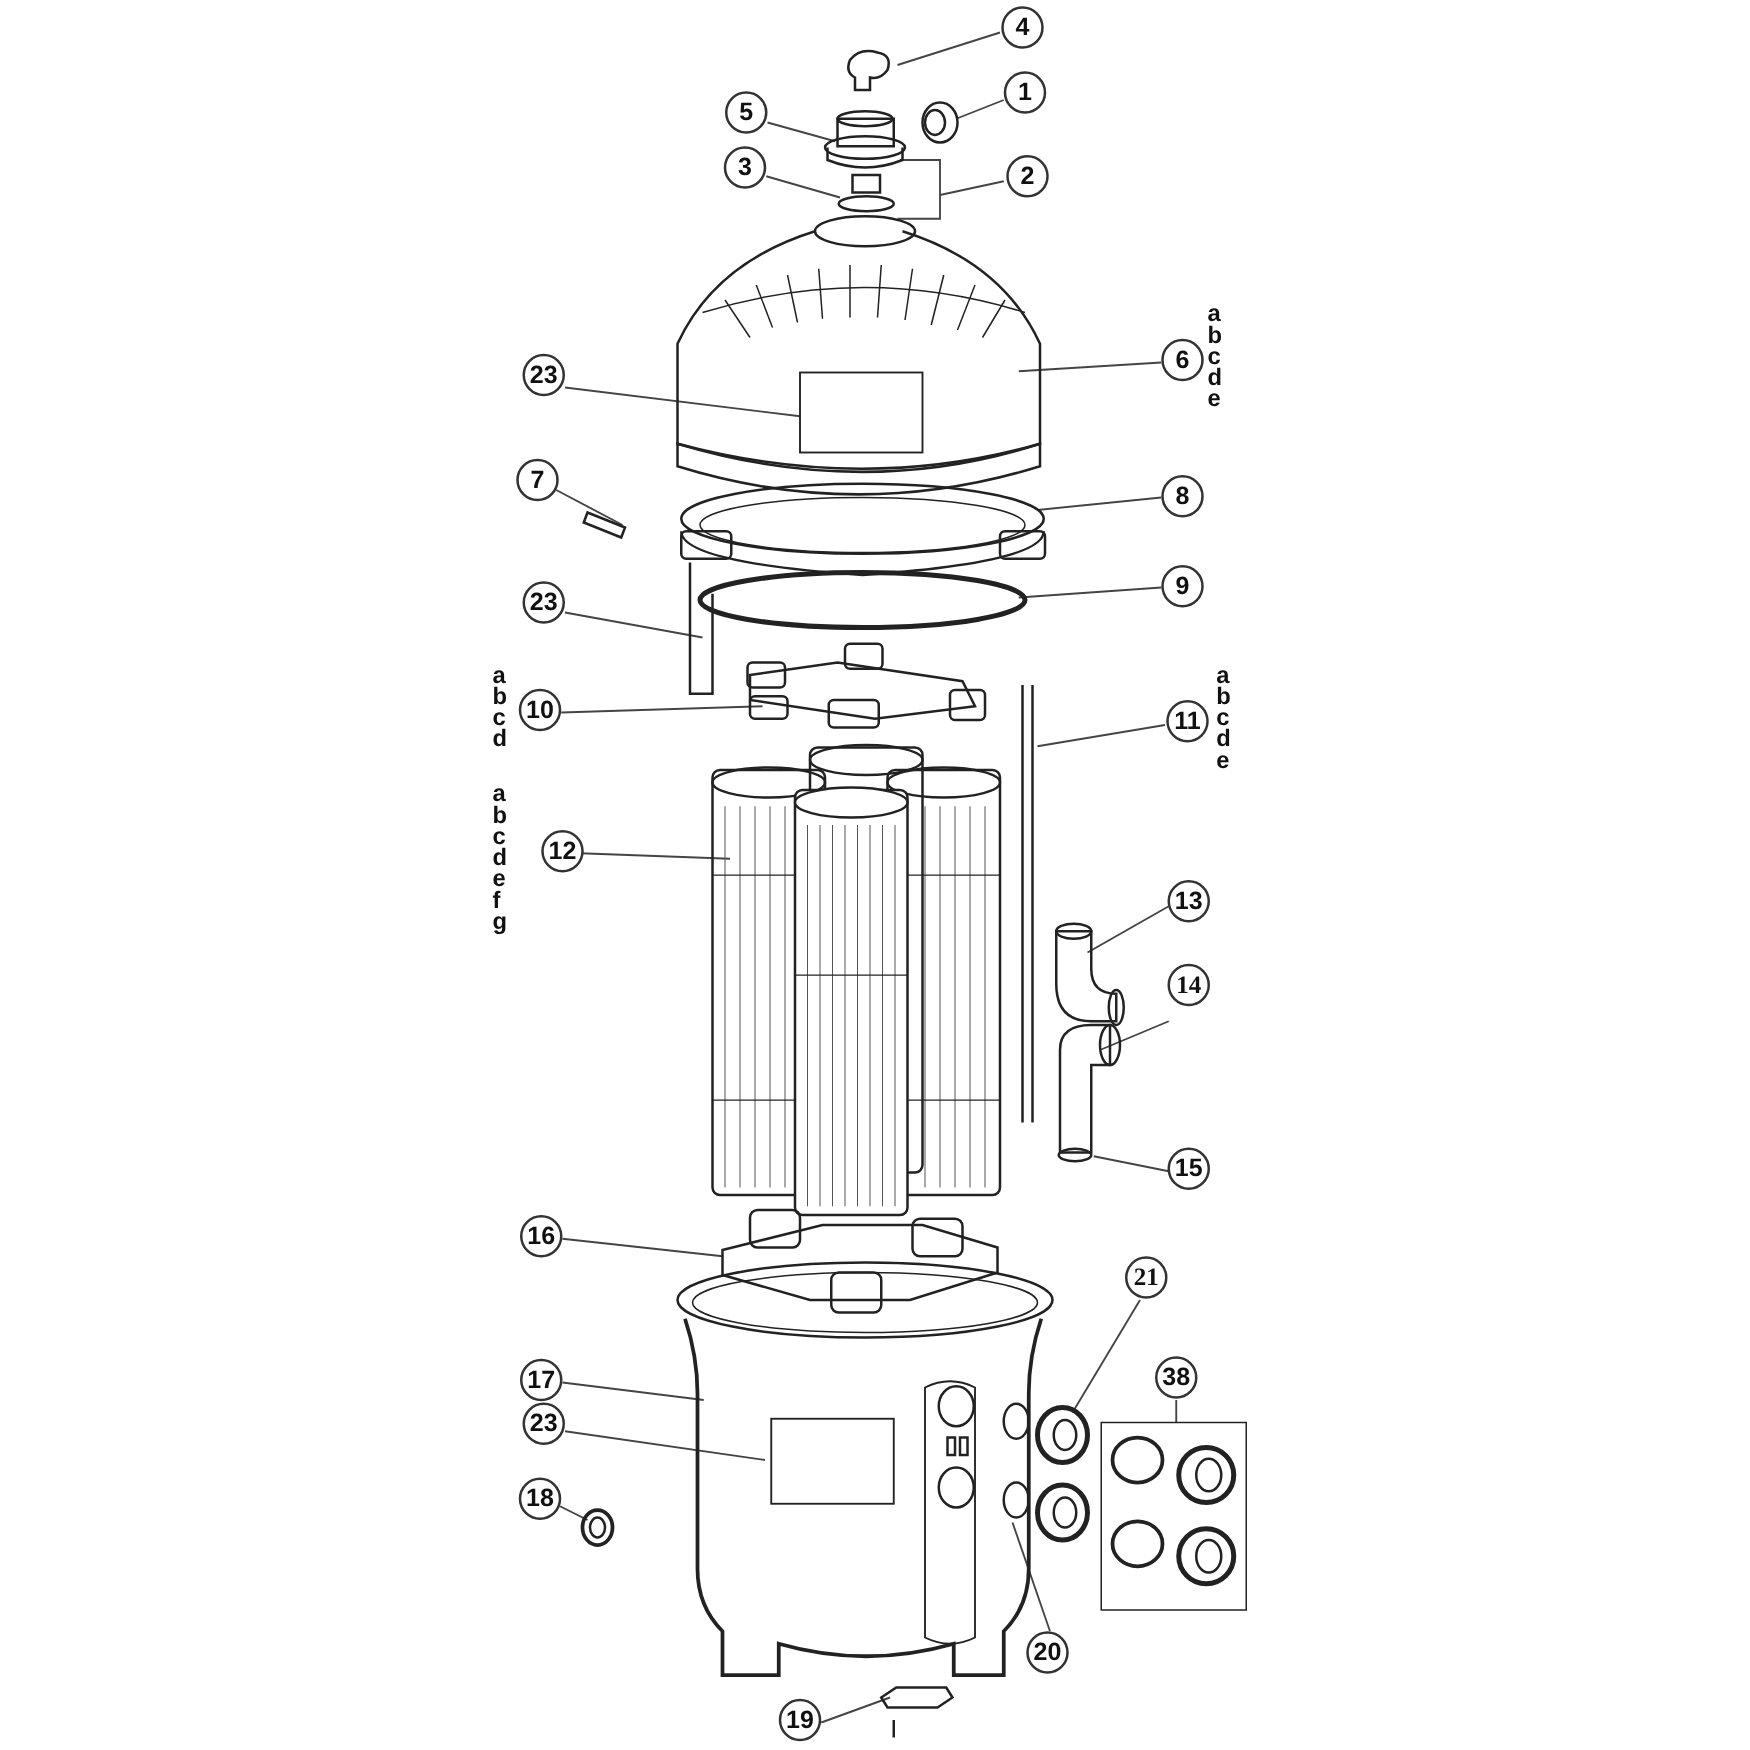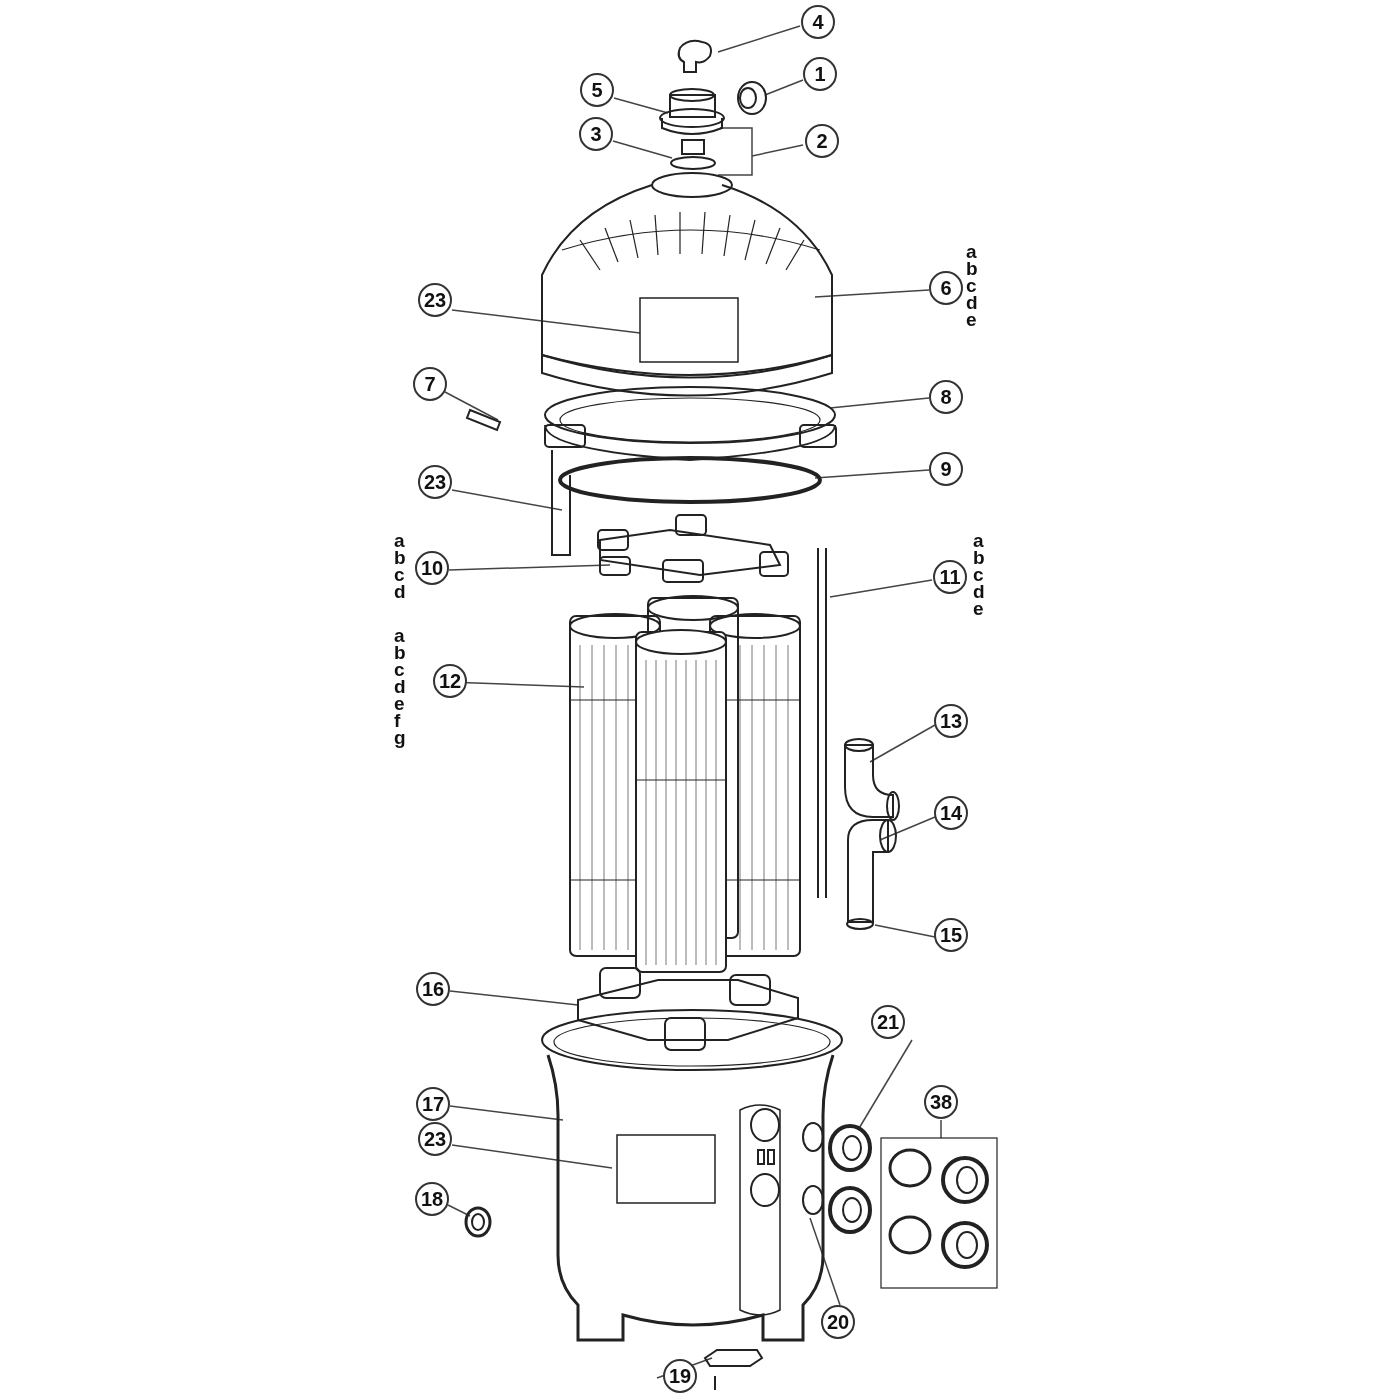--- a/index.html
+++ b/index.html
@@ -205,28 +205,28 @@
     <div class="callout" style="left: 801px; top: 5px;">4</div>
     <div class="callout" style="left: 580px; top: 73px;">5</div>
     <div class="callout" style="left: 929px; top: 271px;">6</div>
     <div class="callout" style="left: 413px; top: 367px;">7</div>
     <div class="callout" style="left: 929px; top: 380px;">8</div>
     <div class="callout" style="left: 929px; top: 452px;">9</div>
     <div class="callout" style="left: 415px; top: 551px; text-align: right;">10</div>
     <div class="callout" style="left: 933px; top: 560px;">11</div>
     <div class="callout" style="left: 414px; top: 664px; margin-left: 19px;">12</div>
     <div class="callout" style="left: 934px; top: 704px;">13</div>
-    <div class="callout" style="left: 934px; top: 796px;">14</div>
+    <div class="callout" style="left: 934px; top: 771px; font-family: Liberation Serif, serif;">14</div>
     <div class="callout" style="left: 934px; top: 918px;">15</div>
     <div class="callout" style="left: 416px; top: 972px;">16</div>
     <div class="callout" style="left: 416px; top: 1087px;">17</div>
     <div class="callout" style="left: 415px; top: 1182px;">18</div>
-    <div class="callout" style="left: 623px; top: 1359px; margin-left: 40px;">19</div>
+    <div class="callout" style="left: 623px; top: 1359px;">19</div>
     <div class="callout" style="left: 821px; top: 1305px;">20</div>
-    <div class="callout" style="left: 871px; top: 1005px;">21</div>
+    <div class="callout" style="left: 900px; top: 1005px; font-family: Liberation Serif, serif;">21</div>
     <div class="callout" style="left: 924px; top: 1085px;">38</div>
     <div class="callout" style="left: 418px; top: 283px;">23</div>
     <div class="callout" style="left: 418px; top: 465px;">23</div>
     <div class="callout" style="left: 418px; top: 1122px;">23</div>
   </div>
 <div id="variants">
     <div class="variants" style="left: 966px; top: 243px;">
       <span>a</span>
       <span>b</span>
       <span>c</span>

